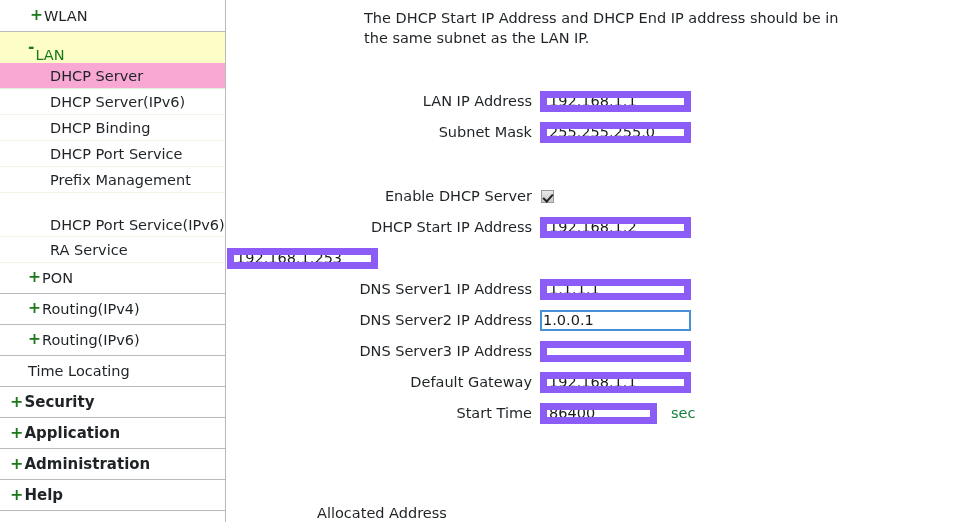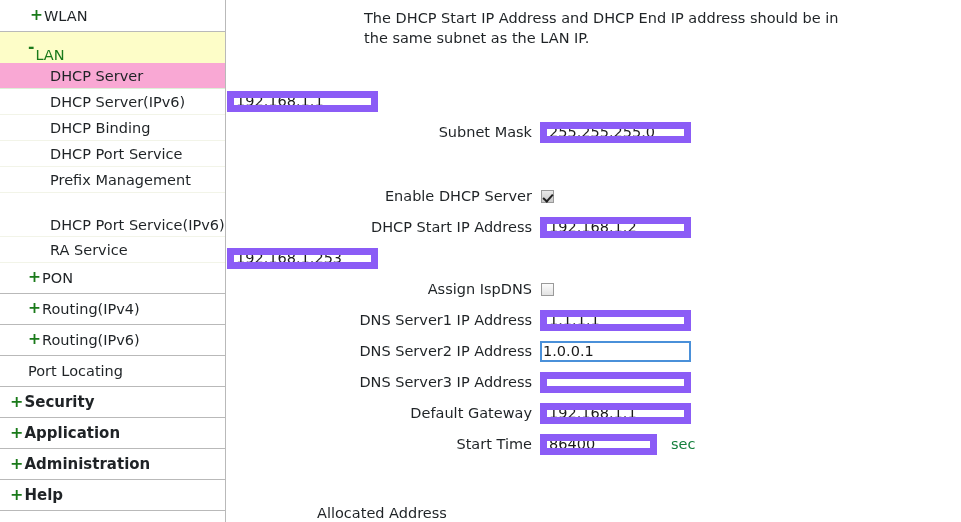--- a/index.html
+++ b/index.html
@@ -271,21 +271,21 @@
       <span class="plus">+</span>
       <span class="label">Routing(IPv4)</span>
     </div>
 
     <div class="nav-row nav-group">
       <span class="plus">+</span>
       <span class="label">Routing(IPv6)</span>
     </div>
 
     <div class="nav-row nav-plain">
-      <span class="label">Port Locating</span>
+      <span class="label">Time Locating</span>
     </div>
 
     <div class="nav-row nav-top bold">
       <span class="plus">+</span>
       <span class="label">Security</span>
     </div>
 
     <div class="nav-row nav-top bold">
       <span class="plus">+</span>
       <span class="label">Application</span>
@@ -303,20 +303,21 @@
 
   </nav>
 
   <div id="main">
 
     <div id="hint">The DHCP Start IP Address and DHCP End IP address should be in the same subnet as the LAN IP.</div>
 
     <div class="form">
 
       <div class="frow">
+        <div class="flabel">LAN IP Address</div>
         <input class="finput" type="text" value="192.168.1.1" style="">
       </div>
 
       <div class="frow">
         <div class="flabel">Subnet Mask</div>
         <input class="finput" type="text" value="255.255.255.0" style="">
       </div>
 
       <div class="gap"></div>
 
@@ -327,24 +328,20 @@
 
       <div class="frow">
         <div class="flabel">DHCP Start IP Address</div>
         <input class="finput" type="text" value="192.168.1.2" style="">
       </div>
 
       <div class="frow">
         <input class="finput" type="text" value="192.168.1.253" style="">
       </div>
 
-      <div class="frow">
-        <div class="flabel">Assign IspDNS</div>
-        <span class="cbox"></span>
-      </div>
 
       <div class="frow">
         <div class="flabel">DNS Server1 IP Address</div>
         <input class="finput" type="text" value="1.1.1.1" style="">
       </div>
 
       <div class="frow">
         <div class="flabel">DNS Server2 IP Address</div>
         <input class="finput focused" type="text" autofocus="" value="1.0.0.1" style="">
       </div>

